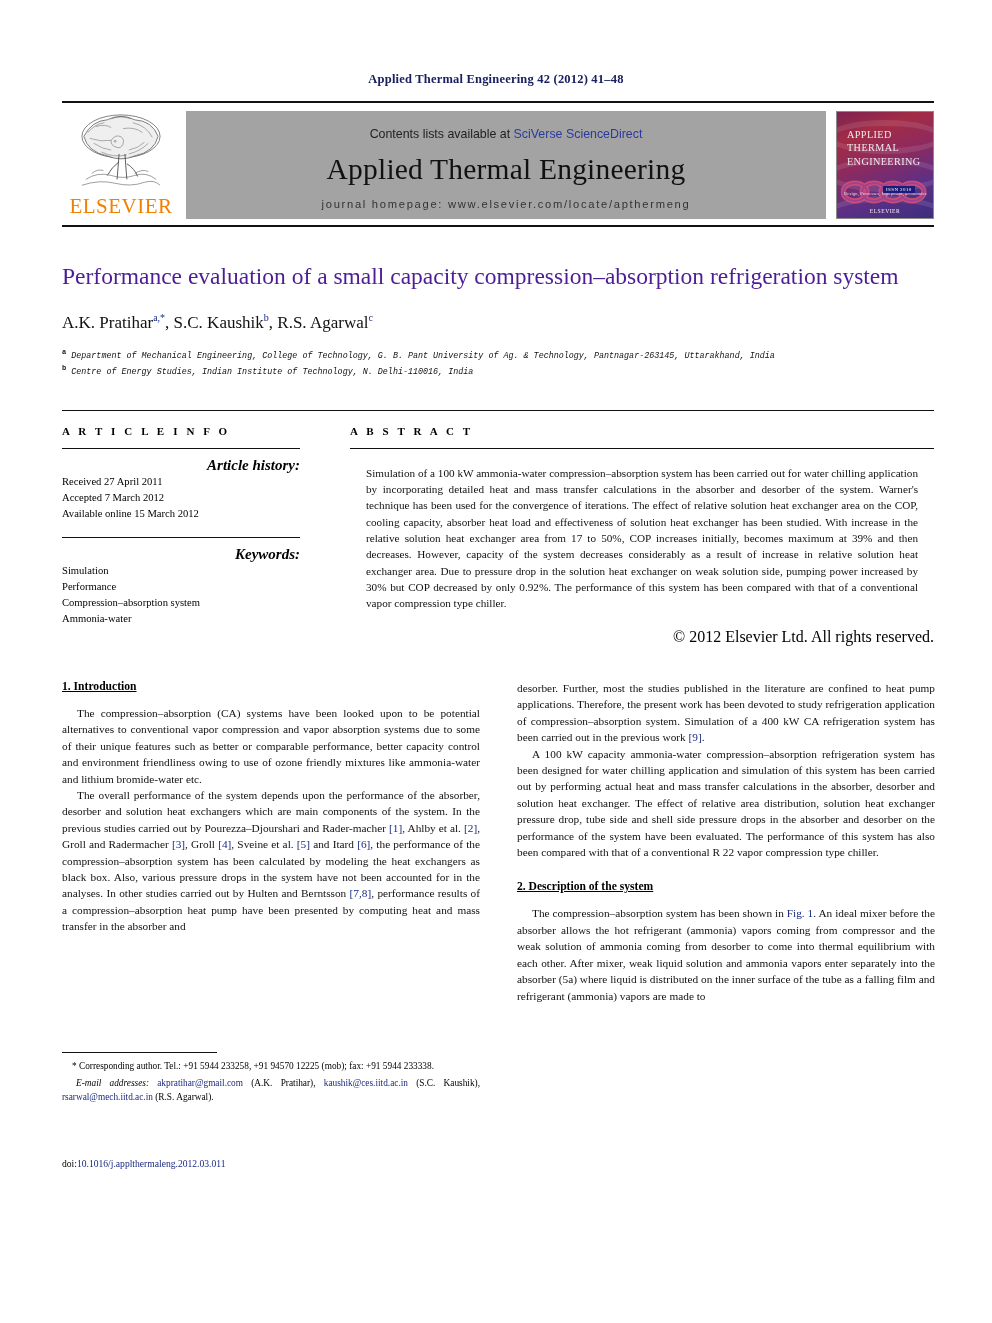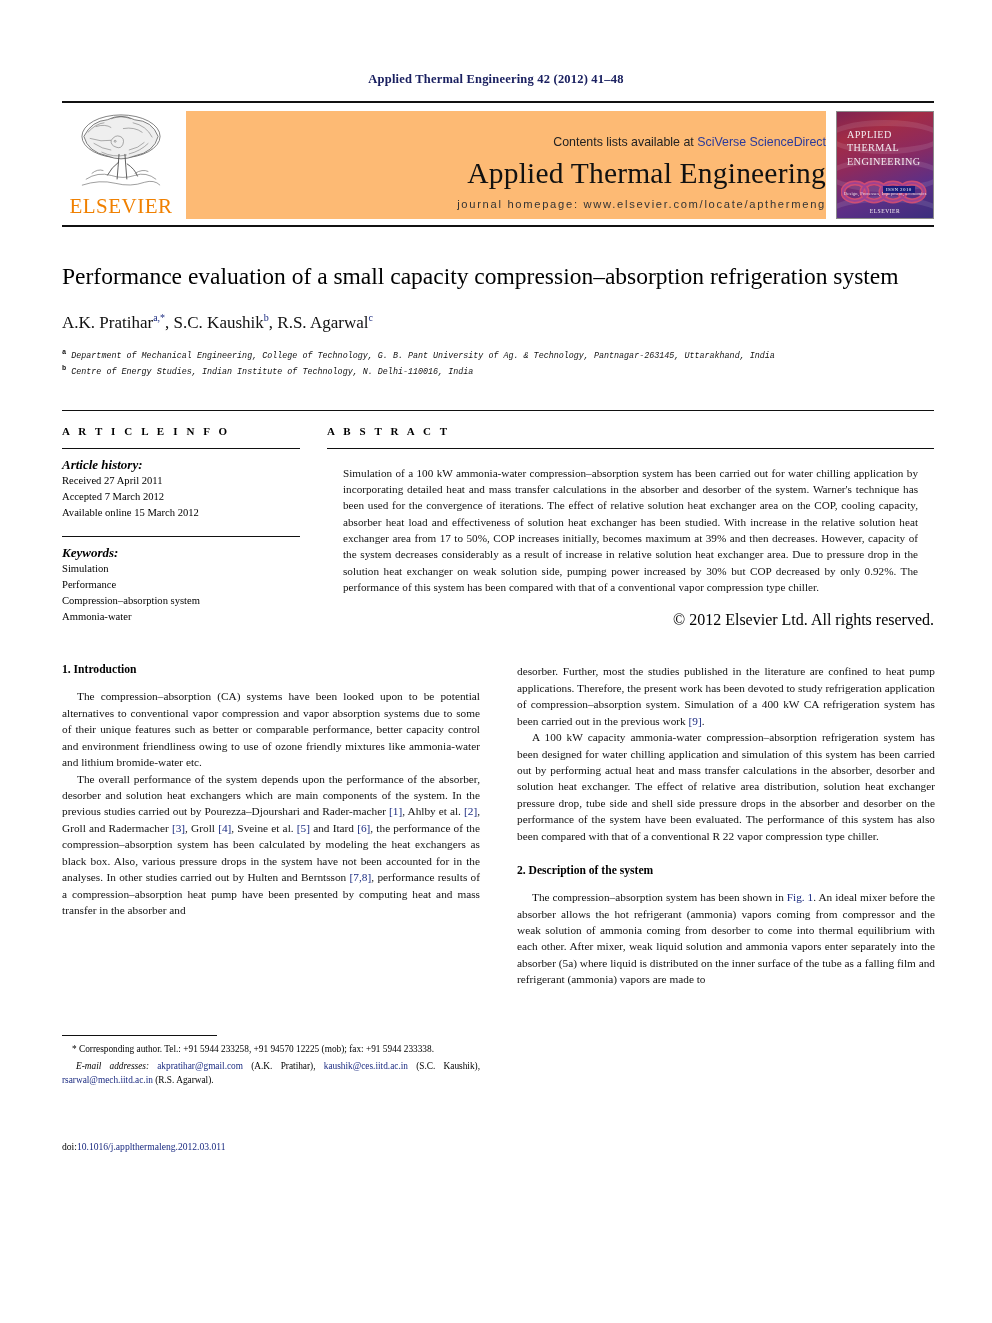--- a/index.html
+++ b/index.html
@@ -43,25 +43,25 @@
   }
   .tree-svg { display:block; }
   .elsevier-word {
     font-family: "Liberation Serif", serif;
     font-size: 21px; letter-spacing: .5px;
     color: #F08000; font-weight: 400;
     margin-top: 1px; line-height: 1;
   }
   .journal-band {
     flex: 1 1 auto;
-    background: #fdba74;
+    background: #a3a3a3;
     margin: 0 10px 0 6px;
     display: flex; flex-direction: column;
-    align-items: flex-end; justify-content: space-between;
-    padding: 24px 0 9px 0;
+    align-items: center; justify-content: space-between;
+    padding: 16px 0 9px 0;
   }
   .contents-line {
     font-family: "Liberation Sans", sans-serif;
     font-size: 12.4px; color: #222;
   }
   .contents-line .sd { color: #2b3a9a; }
   .journal-name {
     font-family: "Liberation Serif", serif;
     font-size: 29.5px; color: #111; font-weight: 400;
     letter-spacing: .2px;
@@ -102,70 +102,70 @@
   .cover-brand{
     position:absolute; left:0; right:0; bottom:4px;
     text-align:center; font-size:5.6px; color:#f6eef2; letter-spacing:.5px;
   }
 
   
   .titleblock { margin: 34px 58px 0 62px; }
   h1.article-title {
     font-family: "Liberation Serif", serif;
     font-weight: 400; font-size: 23.5px;
-    line-height: 1.33; margin: 0 0 20px 0; color:#000000;
+    line-height: 1.33; margin: 0 0 20px 0; color:#4c1d95;
   }
   .authors {
     font-family: "Liberation Serif", serif;
     font-size: 17px; margin: 0 0 14px 0; color:#111;
   }
   .authors sup { font-size: 10px; color:#1a2a80; }
   .affil {
     font-family: Liberation Mono, monospace;
     font-style: italic; font-size: 8.4px;
     line-height: 1.62; color:#111; margin:0;
   }
   .affil sup { font-style: normal; font-weight:bold; font-size:7px; }
 
   
   .infoabs {
     margin: 30px 58px 0 62px;
-    display: flex; gap: 27px;
+    display: flex; gap: 50px;
     border-top: 1.4px solid #111;
     padding-top: 14px;
   }
   .col-info { width: 238px; flex: 0 0 238px; }
   .col-abs  { flex: 1 1 auto; }
   .sec-label {
     font-family: "Liberation Serif", serif;
     font-weight: bold; font-size: 11px;
     letter-spacing: 3.1px; margin: 0 0 11px 0;
   }
   .rule { border-top: 1.1px solid #111; margin: 0 0 8px 0; }
-  .info-head { font-style: italic; font-weight: bold; font-size: 13px; margin:0; }
+  .info-head { font-style: italic; font-weight: bold; font-size: 15px; margin:0;text-align:right; }
   .info-line { font-size: 10.6px; line-height: 1.5; margin:0; }
   .info-gap { height: 16px; }
   .abstract-text {
     font-size: 11.2px; line-height: 1.46;
     text-align: justify; margin: 16px; color:#111;
   }
   .copyright {
     font-size: 16px; text-align: right; margin: 9px 0 0 0;
   }
 
   
   .body2col {
     margin: 34px 58px 0 62px;
     display: flex; gap: 37px;
     position: relative;
   }
   .bcol { width: 418px; flex: 0 0 418px; }
   h2.secheading {
     font-size: 11.6px; font-weight: bold;
-    margin: 0 0 12px 0; font-family:"Liberation Serif", serif;
+    margin: 0 0 12px 0; font-family:"Liberation Serif", serif;text-decoration:underline;
   }
   h2.secheading.spaced { margin-top: 20px; }
   p.body {
     font-size: 11.3px; line-height: 1.455;
     text-align: justify; margin: 0; text-indent: 15px;
     color:#111;
   }
   p.body.noindent { text-indent: 0; }
   .cit { color: #1a2a80; }
 

